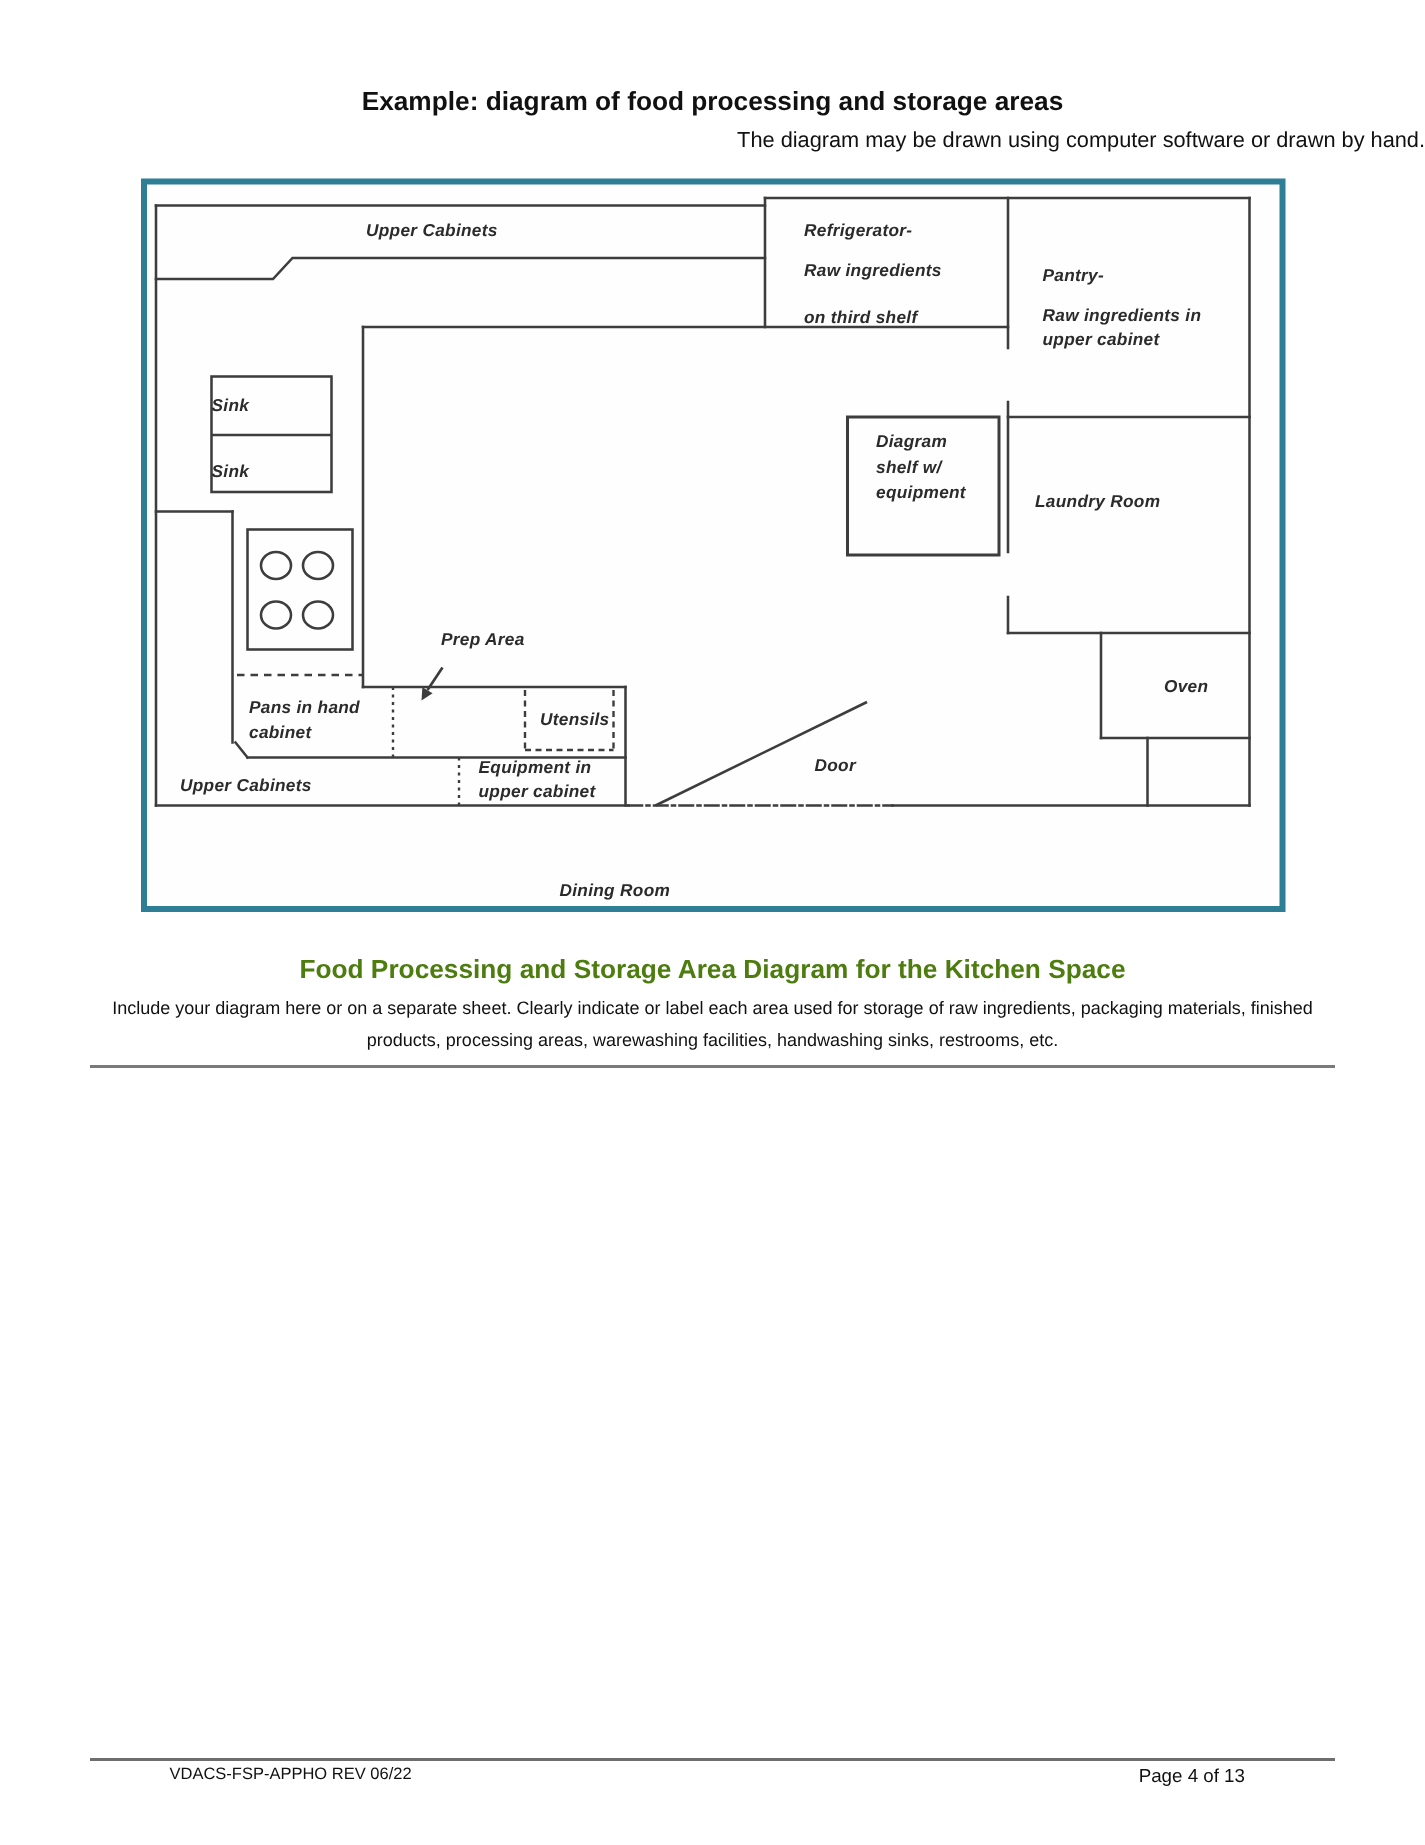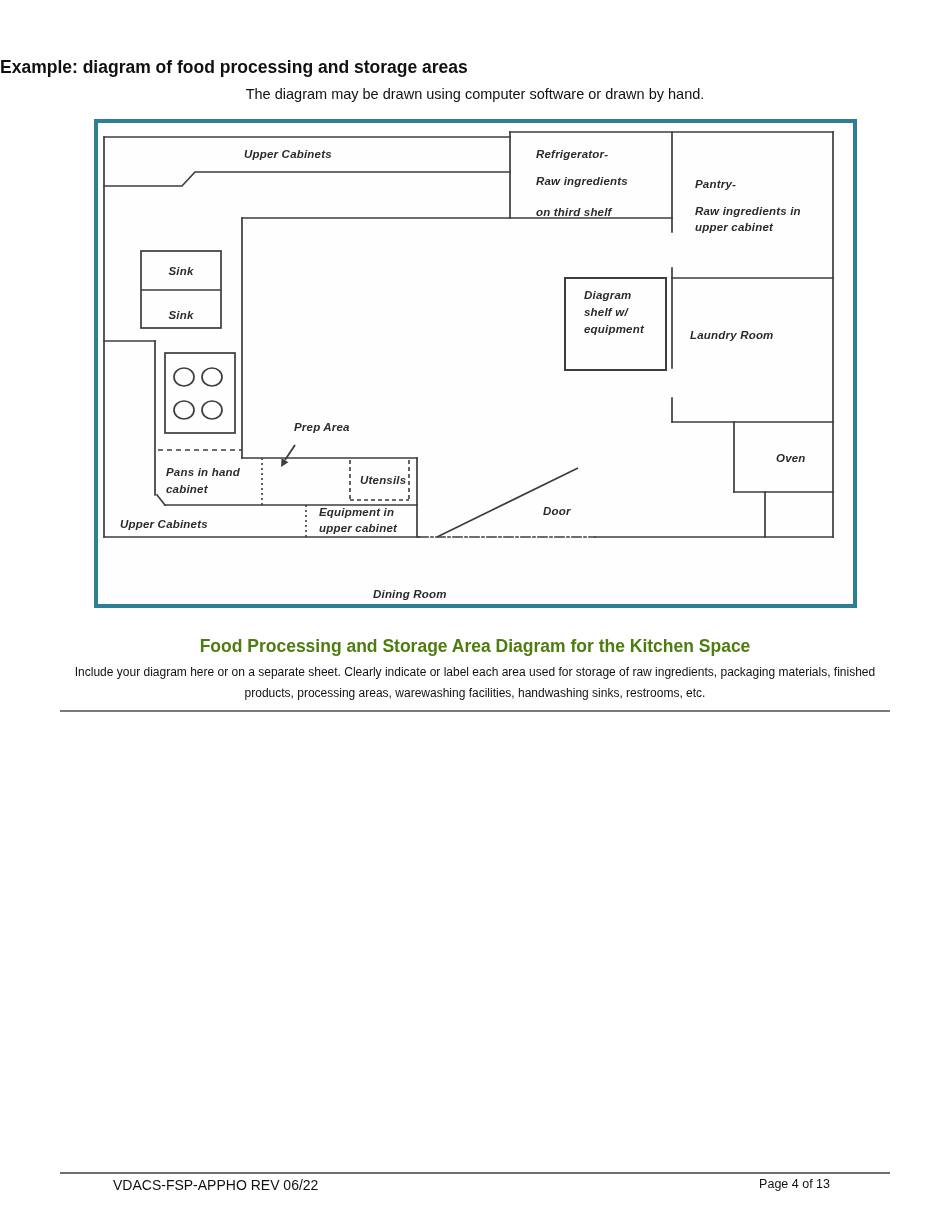--- a/index.html
+++ b/index.html
@@ -12,58 +12,58 @@
   .page{
     position:relative;
     width:950px;height:1230px;
     background:#ffffff;
     font-family:"Liberation Sans", sans-serif;
     color:#1a1a1a;
     overflow:hidden;
   }
   .page-title{
     position:absolute;top:57px;left:0;width:100%;
-    font-size:17.5px;font-weight:bold;color:#111;
+    text-align:center;font-size:17.5px;font-weight:bold;color:#111;
   }
   .page-subtitle{
     position:absolute;top:86px;left:0;width:100%;
-    text-align:center;font-size:14.5px;color:#111;
+    text-align:right;font-size:14.5px;color:#111;
   }
   .diagram-frame{
     position:absolute;left:94px;top:119px;width:763px;height:489px;
     border:4px solid var(--teal);
     background:#fefefe;
   }
   .diagram-canvas{position:absolute;inset:0;font-style:italic;}
   .diagram-canvas svg{position:absolute;left:0;top:0;color:var(--wall);}
   .lbl{
     position:absolute;
     font-size:11.5px;font-weight:600;letter-spacing:.2px;
     color:#2b2b2b;white-space:nowrap;line-height:13px;
   }
-  .lbl.center{text-align:center;}
+  .lbl.center{}
   .section-heading{
     position:absolute;top:636px;left:0;width:100%;
     text-align:center;font-size:17.5px;font-weight:bold;color:#4d7c0f;
   }
   .section-instructions{
     position:absolute;top:662px;left:52px;width:846px;
     text-align:center;font-size:12px;line-height:21px;color:#111;
   }
   .mid-rule{
     position:absolute;top:710px;left:60px;width:830px;height:0;
     border-top:2px solid var(--rule);
   }
   .footer-rule{
     position:absolute;top:1172px;left:60px;width:830px;height:0;
     border-top:2px solid #6e6e6e;
   }
   .footer-left{
     position:absolute;top:1177px;left:113px;
-    font-size:14px;color:#111;
+    font-size:11px;color:#111;
   }
   .footer-right{
     position:absolute;top:1177px;right:120px;
     font-size:12.5px;color:#111;margin-left:10px;
   }
 </style>
 </head>
 <body>
 
 <div class="page">

